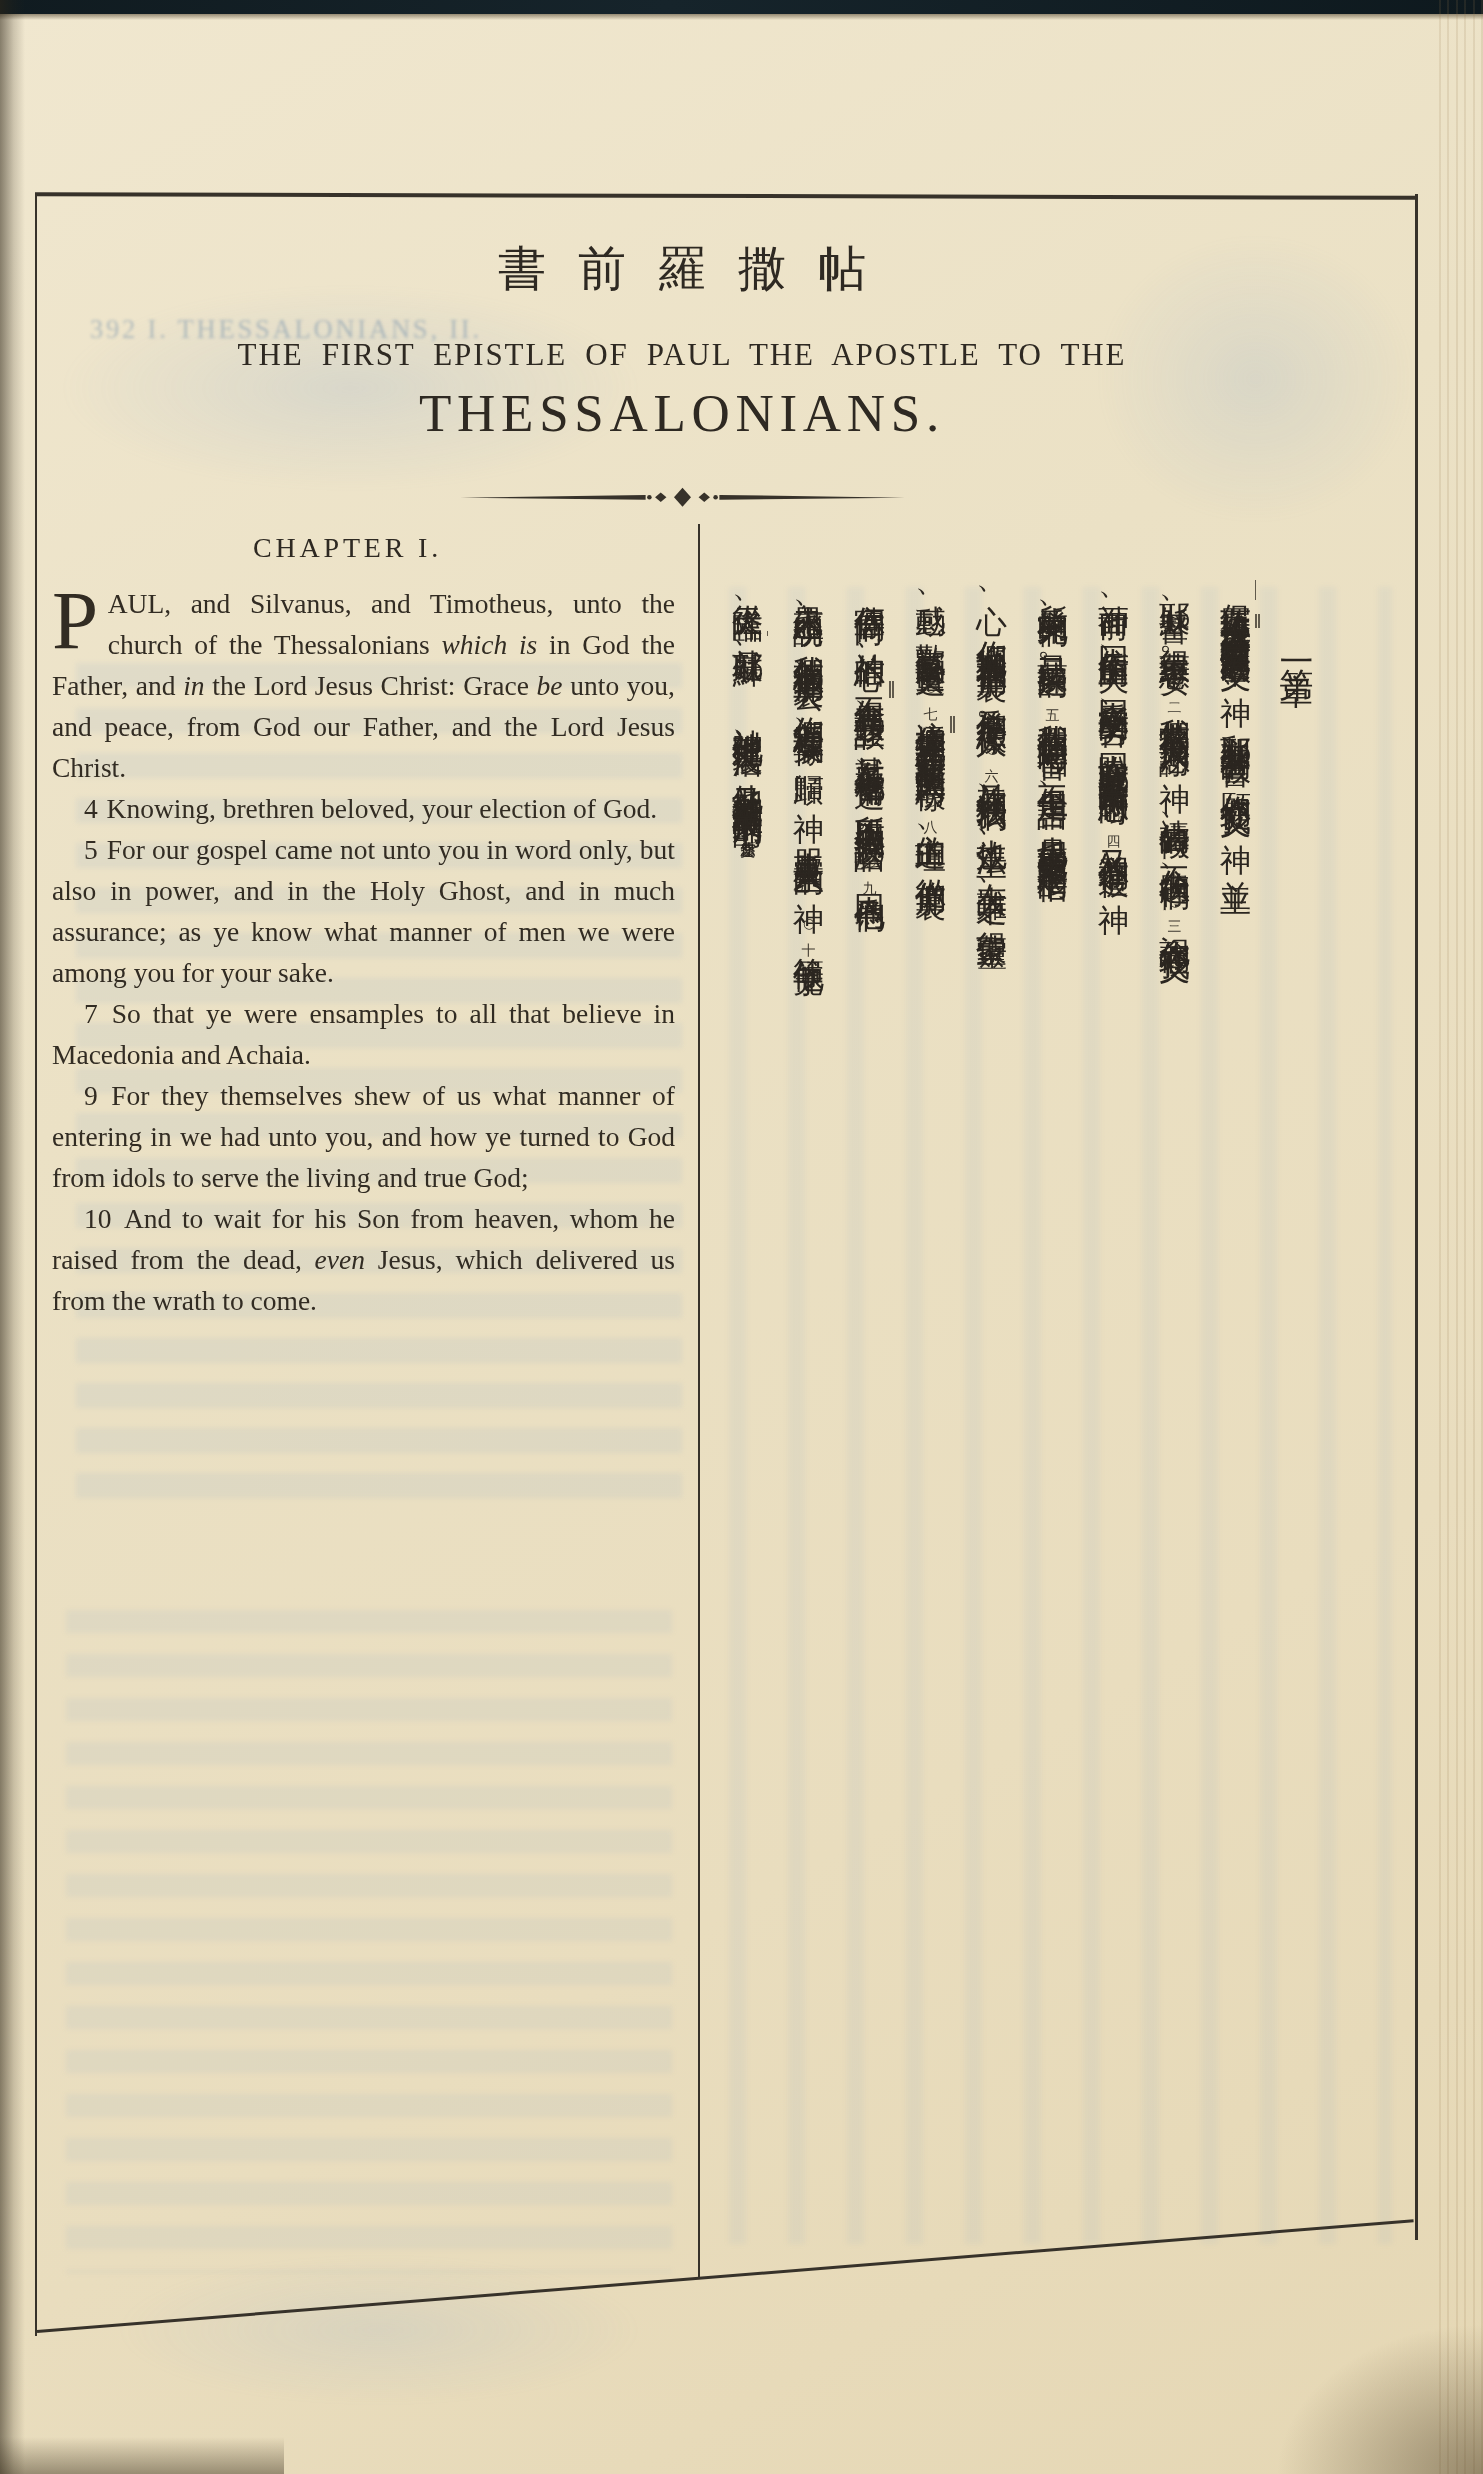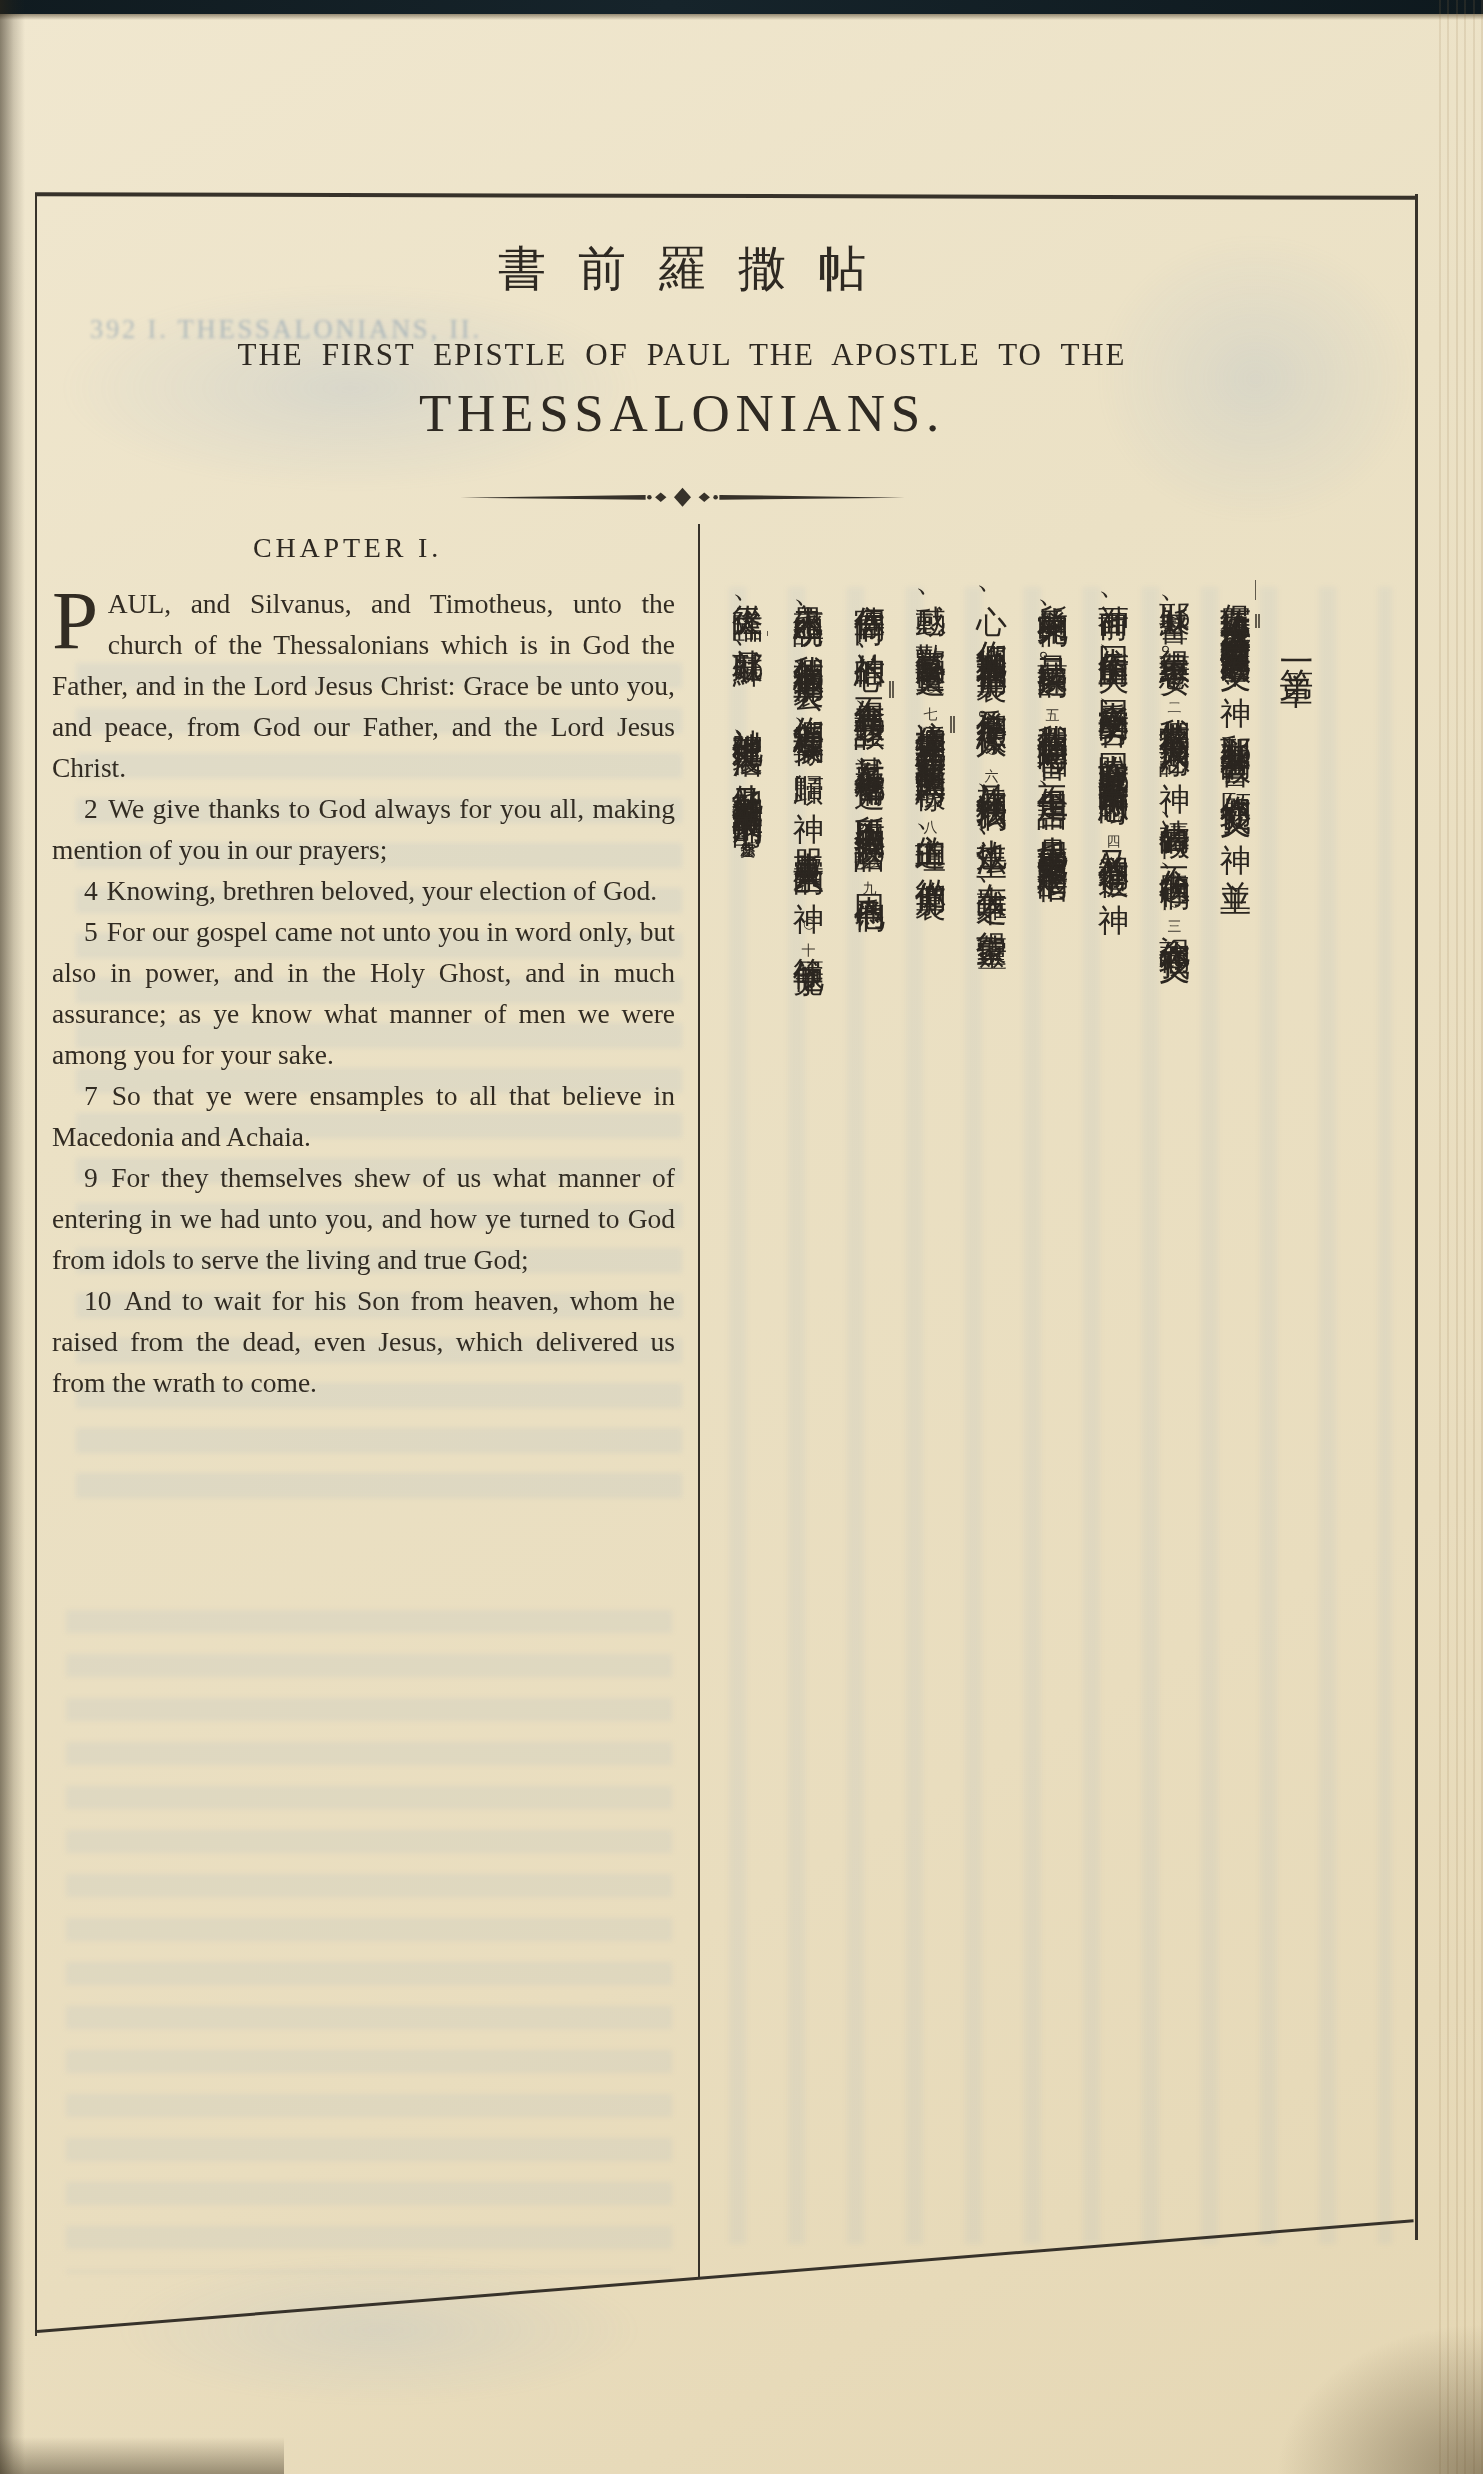--- a/index.html
+++ b/index.html
@@ -45,21 +45,21 @@
   .title-en1{top:337px;font-size:31px;letter-spacing:1.9px;word-spacing:8.5px;white-space:nowrap;}
   .title-en2{top:383px;font-size:53px;letter-spacing:5.7px;}
   .divider-wrap{top:485px;}
   .chapter-en{position:absolute;left:36px;top:532px;width:623px;text-align:center;
      font-size:28px;letter-spacing:3.8px;color:#2e2922;}
   
   #en-verses{position:absolute;left:52px;top:583px;width:623px;color:#322c23;}
   .en-verse{margin:0;font-size:27.5px;line-height:41px;text-align:justify;text-indent:32px;}
   .en-verse.first{text-indent:0;}
   .drop-cap{float:left;font-size:83px;line-height:66px;padding:3.8px 9.5px 0 0;font-weight:normal;}
-  .it{}
+  .it{font-style:italic;}
   .vnum{padding-right:1.9px;}
   
   #cjk-cols{position:absolute;left:702px;top:580px;width:625px;height:1695px;
      display:flex;flex-direction:row-reverse;justify-content:flex-start;color:#2b2620;}
   .cjk-col{width:61px;height:100%;writing-mode:vertical-rl;text-orientation:upright;
      font-size:31px;line-height:61px;letter-spacing:2.8px;
      font-family:"DejaVu Serif","Liberation Serif",serif;}
   .cjk-chapter{font-size:34px;padding-top:61px;}
   .vm{font-size:14px;letter-spacing:0.9px;color:#3a352c;}
   .small-note{font-size:15px;letter-spacing:0;}
@@ -104,21 +104,20 @@
       <polygon points="258,8 264,13 258,18 252,13" fill="#37322a"></polygon>
       <circle cx="200" cy="13" r="2.4" fill="#37322a"></circle>
       <circle cx="270" cy="13" r="2.4" fill="#37322a"></circle>
     </svg>
   </div>
 
   <div class="chapter-en">CHAPTER I.</div>
 
   <div id="en-verses">
       <p class="en-verse first"><span class="drop-cap">P</span><span>AUL, and Silvanus, and Timotheus, unto the church of the Thessalonians </span><span class="it">which is</span><span> in God the Father, and </span><span class="it">in</span><span> the Lord Jesus Christ: Grace </span><span class="it">be</span><span> unto you, and peace, from God our Father, and the Lord Jesus Christ.</span></p>
-      <p class="en-verse"><span class="vnum">2 </span><span>We give thanks to God always for you all, making mention of you in our prayers;</span></p>
       <p class="en-verse"><span class="vnum">4 </span><span>Knowing, brethren beloved, your election of God.</span></p>
       <p class="en-verse"><span class="vnum">5 </span><span>For our gospel came not unto you in word only, but also in power, and in the Holy Ghost, and in much assurance; as ye know what manner of men we were among you for your sake.</span></p>
       <p class="en-verse"><span class="vnum">7 </span><span>So that ye were ensamples to all that believe in Macedonia and Achaia.</span></p>
       <p class="en-verse"><span class="vnum">9 </span><span>For they themselves shew of us what manner of entering in we had unto you, and how ye turned to God from idols to serve the living and true God;</span></p>
       <p class="en-verse"><span class="vnum">10 </span><span>And to wait for his Son from heaven, whom he raised from the dead, </span><span class="it">even</span><span> Jesus, which delivered us from the wrath to come.</span></p>
     </div>
 
   <div id="cjk-cols">
       <div class="cjk-col cjk-chapter"><span>第一章</span></div>
       <div class="cjk-col"><span class="mk-p">保羅</span><span class="mk-p">西拉</span><span class="mk-p">提摩太</span><span>寫書信給在</span><span class="mk-pl">帖撒羅尼迦</span><span>的敬奉父　神、和主耶穌基督的敎會、願你們從我父　神、並主</span></div>

